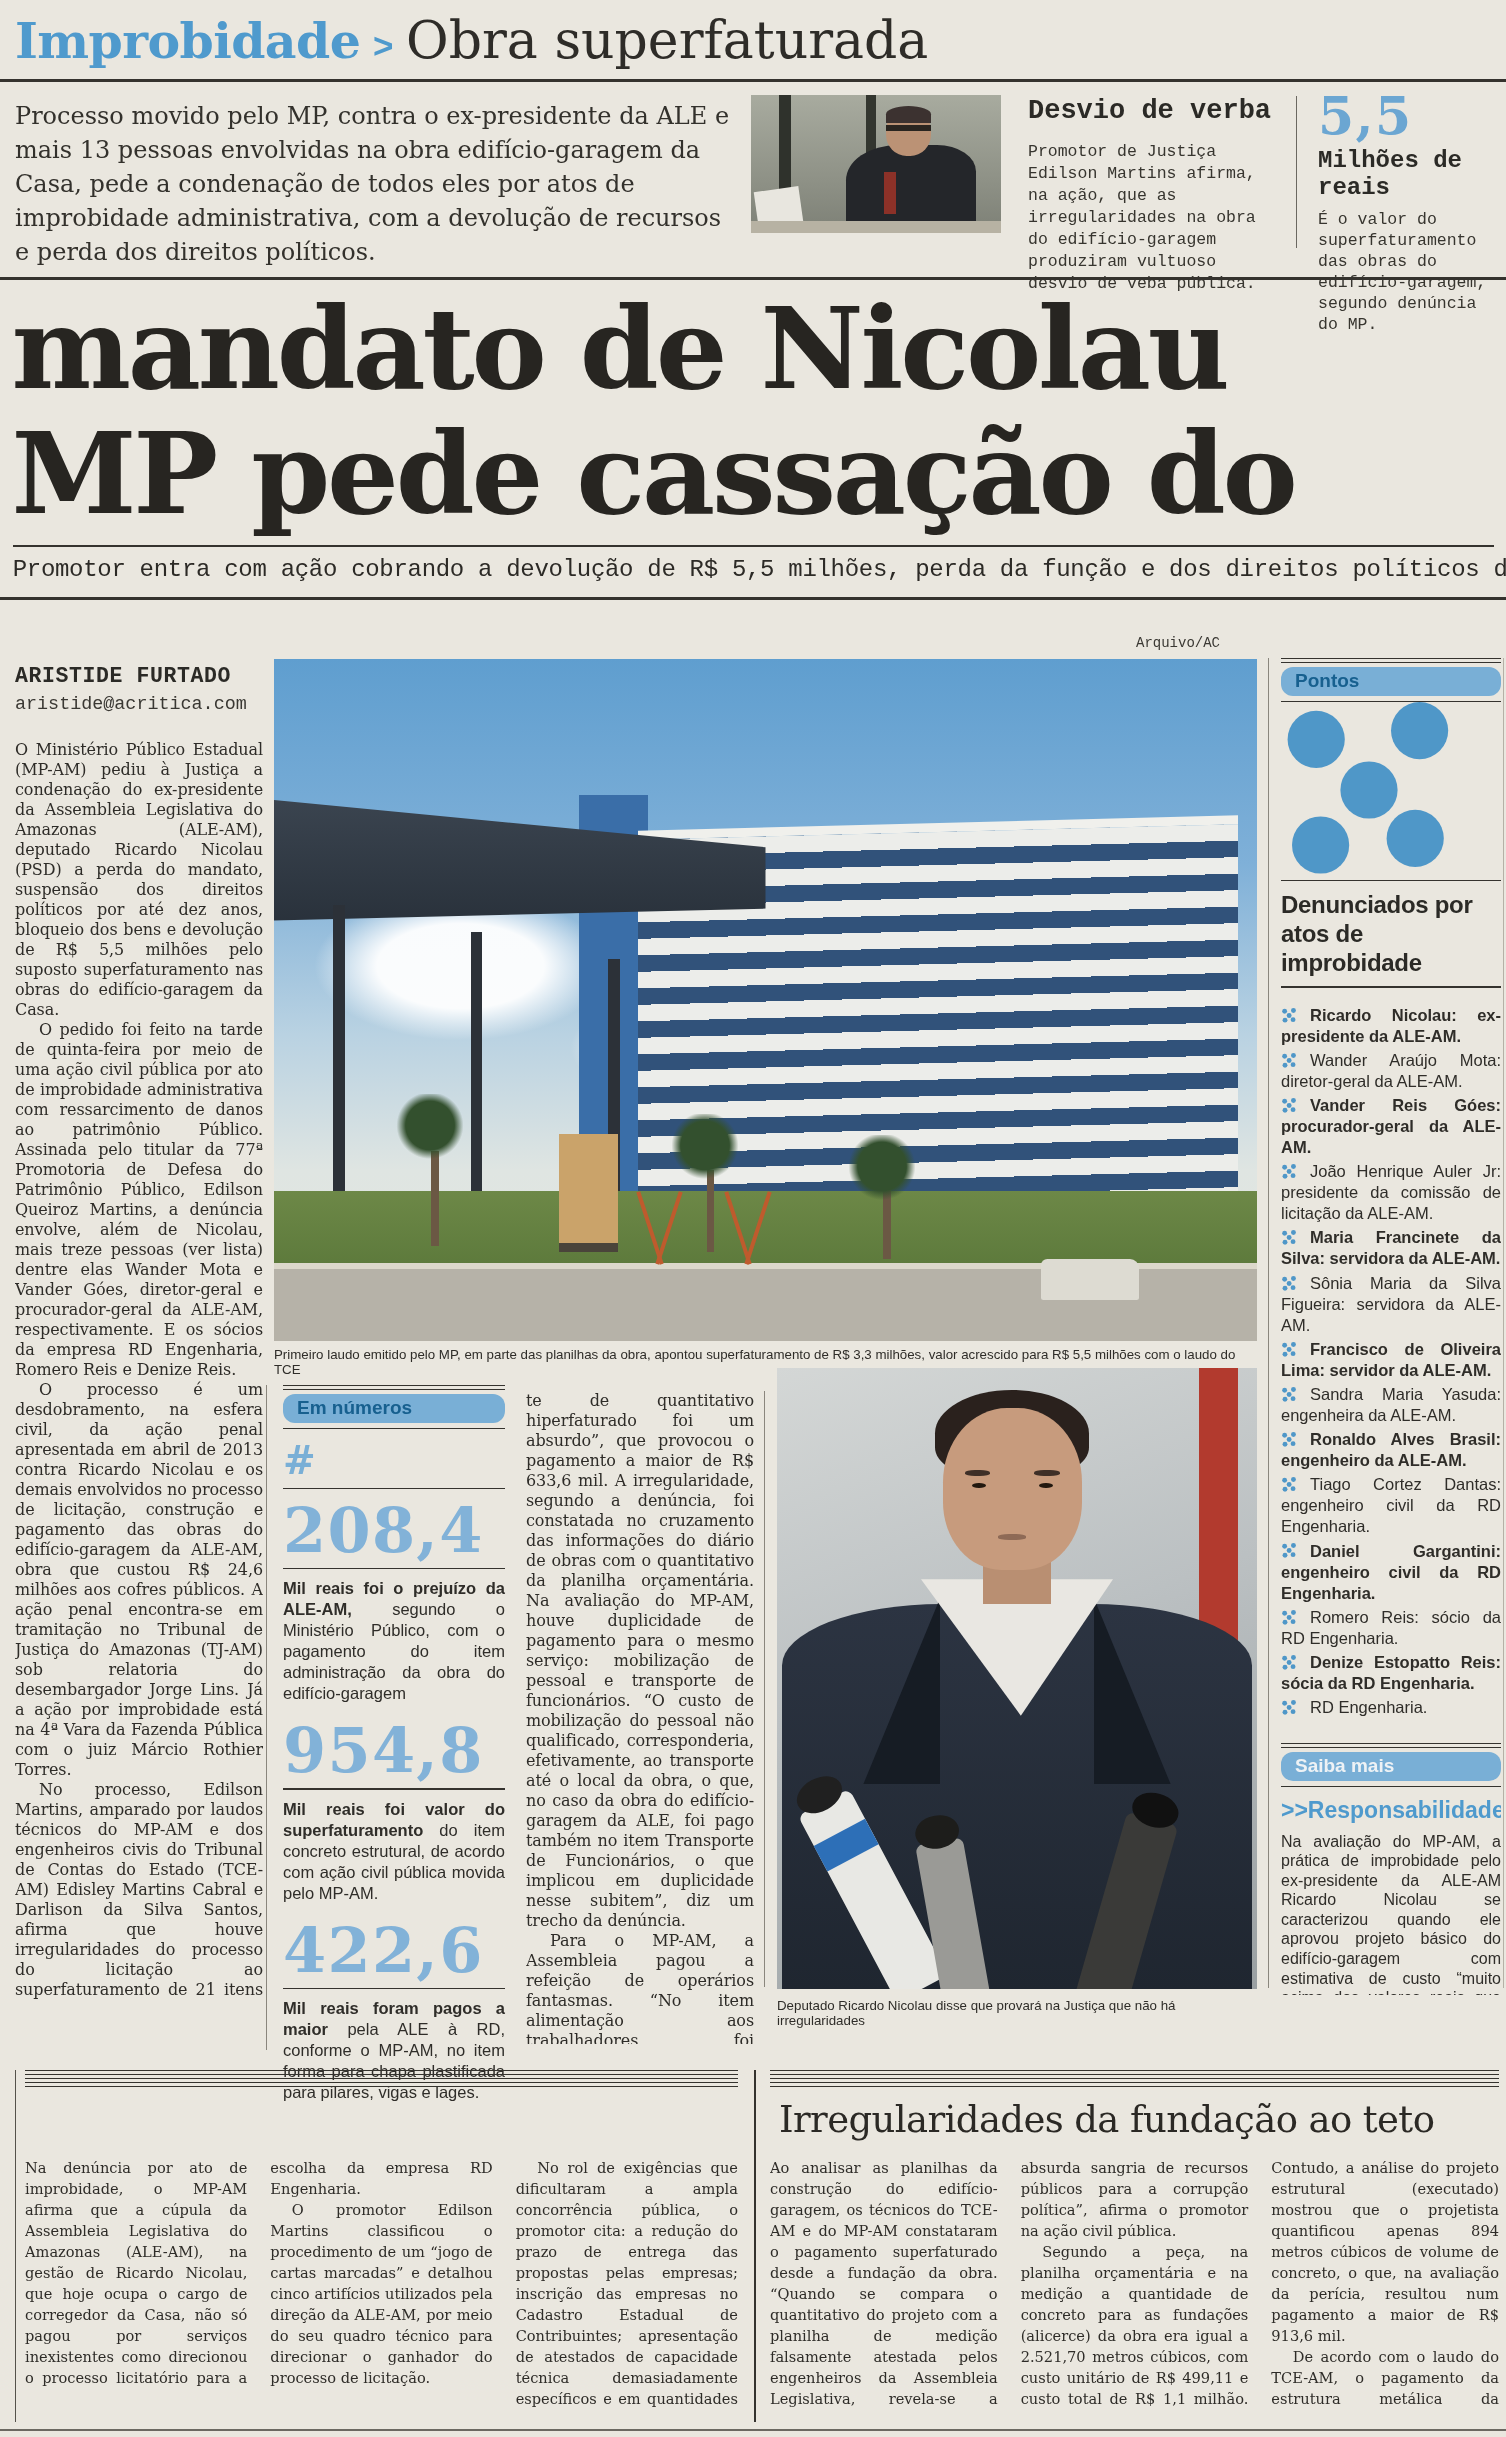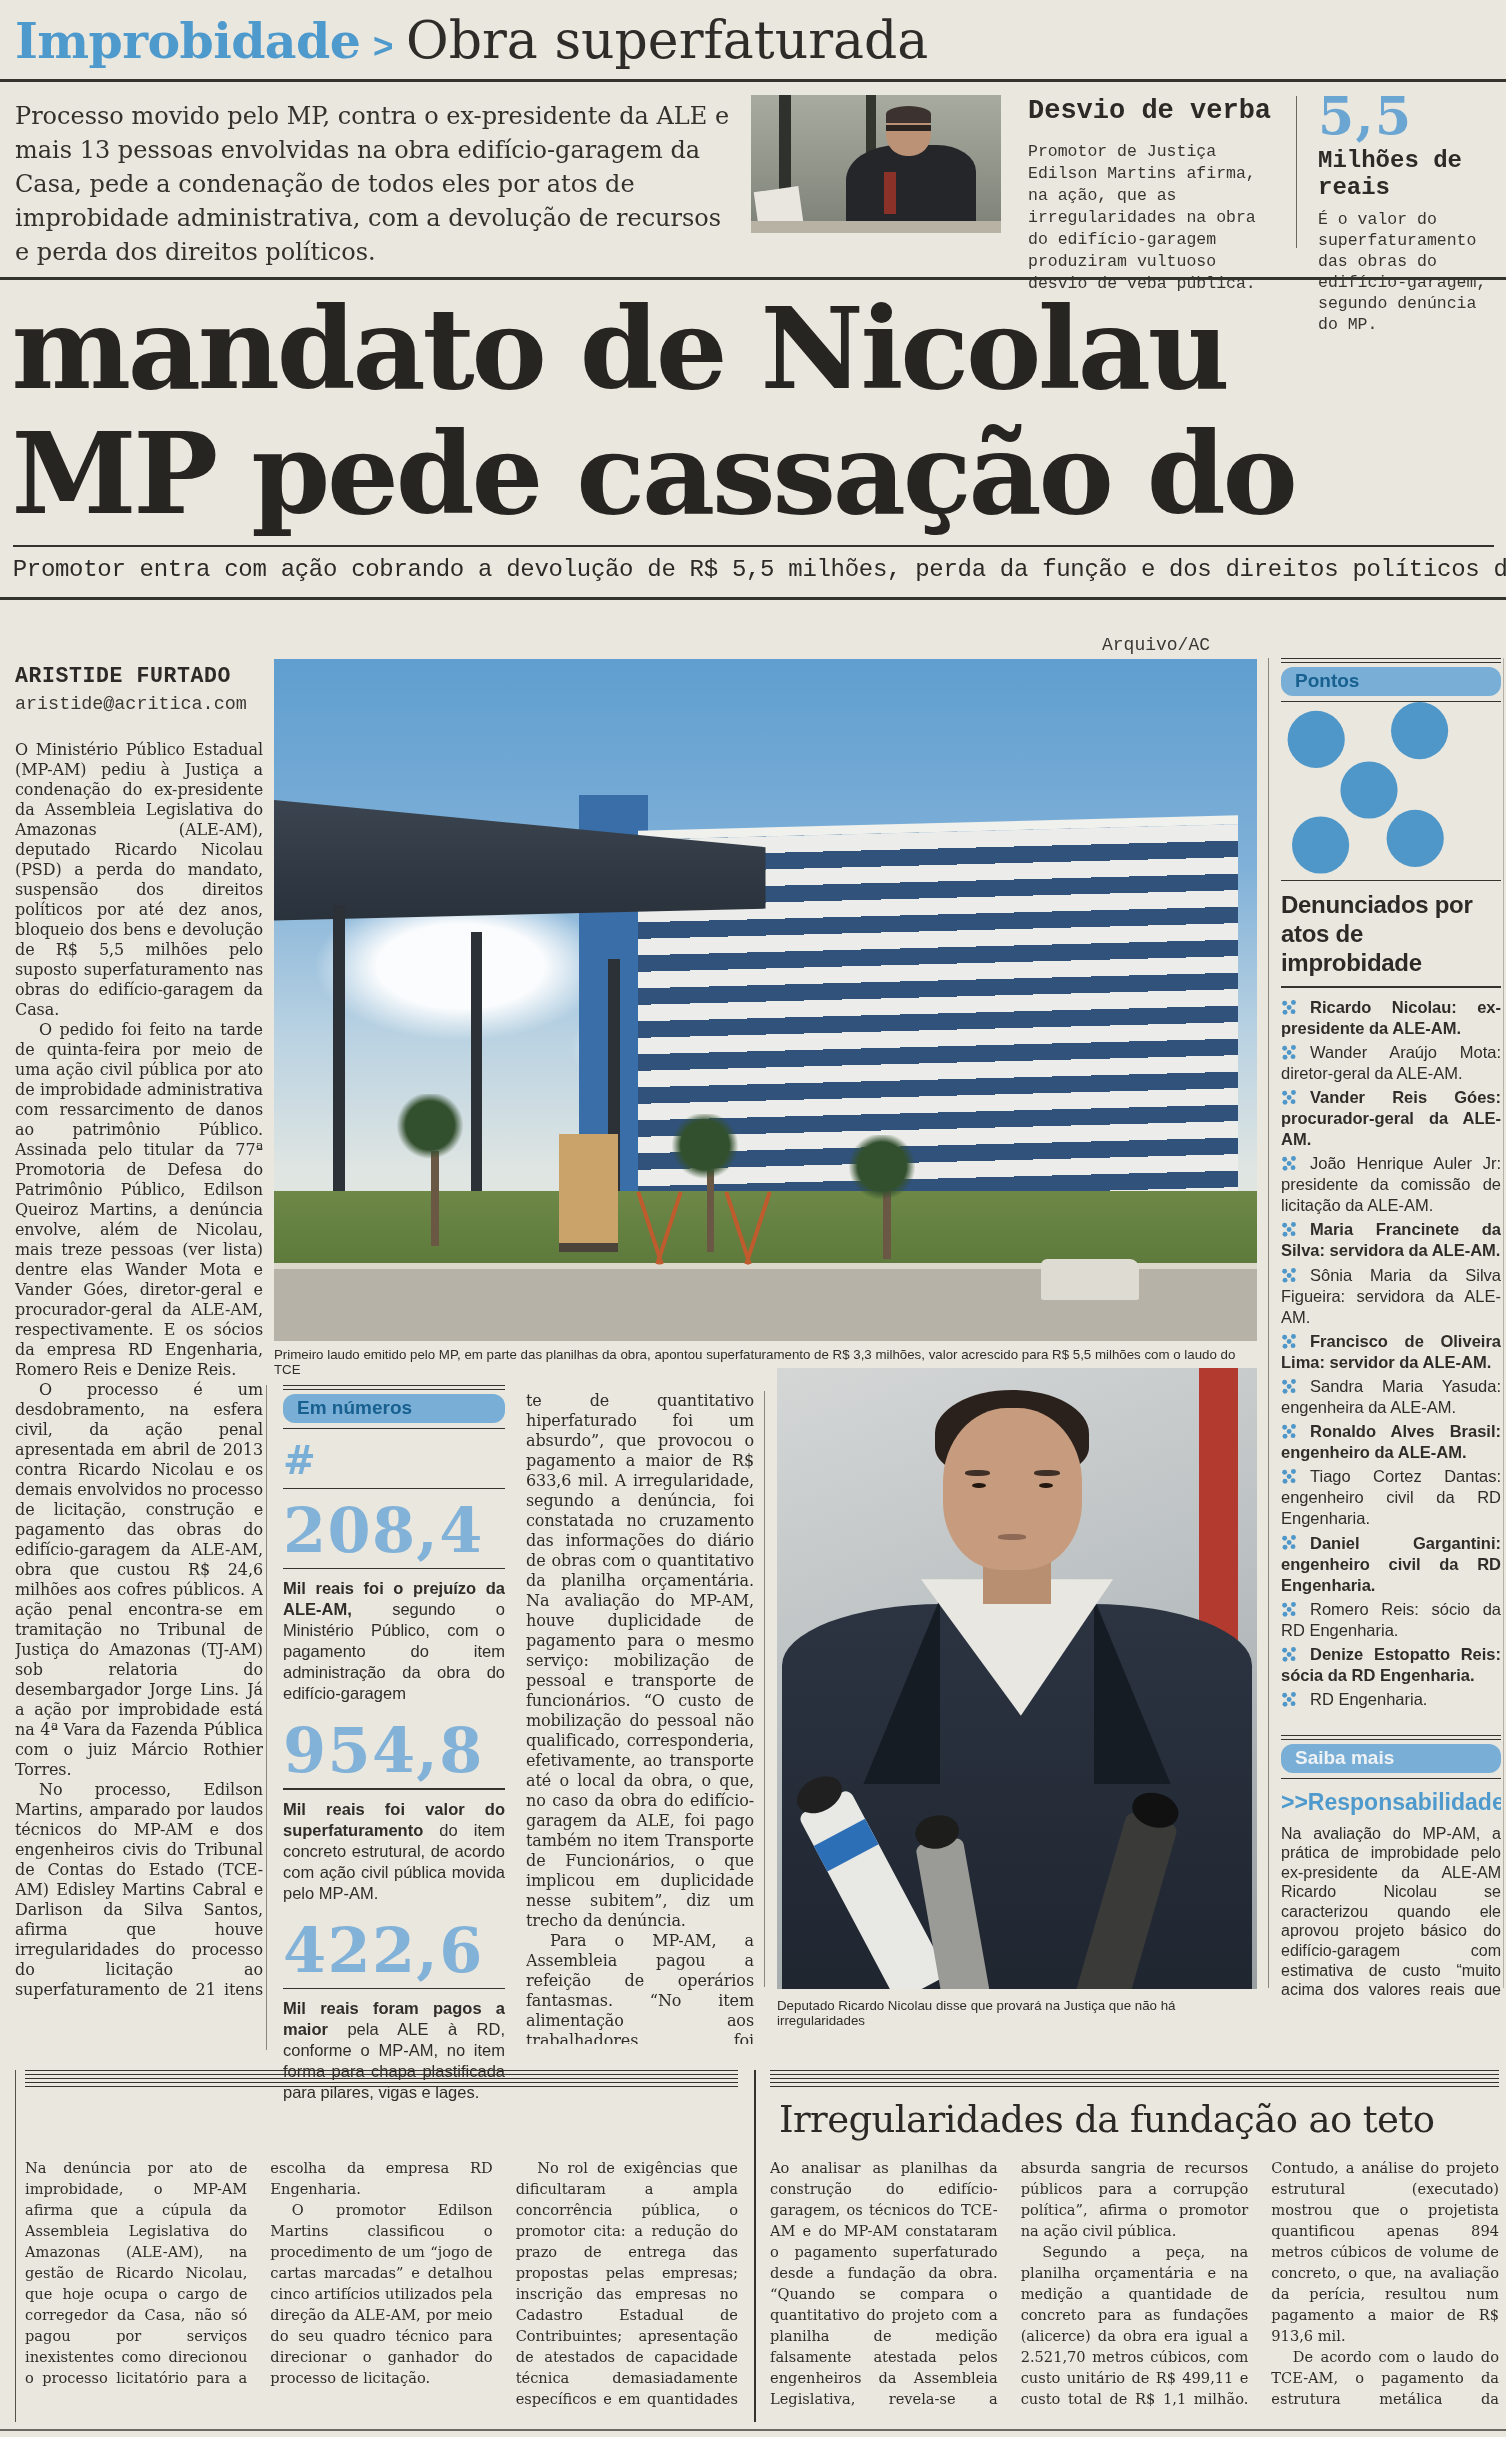--- a/index.html
+++ b/index.html
@@ -42,21 +42,21 @@
   .fig55-body{margin-top:7.6px;font-size:16.5px;line-height:21px;color:#37352f;}
   .rule-deck{left:0;top:277px;width:1507px;height:2.5px;}
 
   
   .headline{left:11.4px;top:286px;width:1485px;font-weight:bold;font-size:113px;line-height:125px;
             letter-spacing:-3.2px;color:#272521;}
   .rule-sub1{left:12.7px;top:545px;width:1481px;height:1.9px;}
   .subdeck{left:12.7px;top:556px;width:1490px;font-size:24px;letter-spacing:-0.3px;color:#2c2a26;white-space:nowrap;}
   .rule-sub2{left:0;top:597px;width:1507px;height:3.2px;}
 
-  .credit{left:1102px;top:635px;width:152px;text-align:left;font-size:18px;color:#3a3833;}
+  .credit{left:1102px;top:635px;width:152px;text-align:center;font-size:14px;color:#3a3833;}
 
   
   .byline{left:15px;top:664px;}
   .author{font-weight:bold;font-size:21.5px;letter-spacing:0.6px;color:#2b2a26;}
   .email{margin-top:6.3px;font-size:18.4px;color:#3a3833;}
   .col{ text-align:justify;font-size:16px;line-height:20px;letter-spacing:-0.1px;overflow:hidden;}
   .col p{margin:0;}
   .col p + p{text-indent:24px;}
   .col-left{left:15px;top:740px;width:248px;height:1261px;}
   .col-mid{left:526px;top:1391px;width:228px;height:653px;}
@@ -133,21 +133,21 @@
   .pn-mic2{left:32%;bottom:-6%;width:10%;height:30%;background:#9a9a96;transform:rotate(-10deg);}
   .pn-head2{position:absolute;left:5%;top:-14%;width:90%;height:18%;background:#1d1d1b;border-radius:50%;}
   .pn-mic3{right:22%;bottom:-4%;width:11%;height:32%;background:#3a3a38;transform:rotate(16deg);}
   .pn-head3{position:absolute;left:5%;top:-13%;width:90%;height:17%;background:#111;border-radius:50%;}
 
   
   .sidebar{left:1281px;top:658px;width:220px;overflow:hidden;max-height:1337px;}
   .dots-big{width:42px;height:33px;margin:7.6px 0 5px;}
   .side-title{font-family:"Liberation Sans",sans-serif;font-weight:bold;font-size:24px;line-height:29px;
      letter-spacing:-0.3px;color:#2b2a26;margin:9px 0;}
-  .plist{margin-top:9px;}
+  .plist{margin-top:17px;}
   .p-item{font-family:"Liberation Sans",sans-serif;font-size:16.5px;line-height:21px;text-align:justify;
      margin:3.2px 0;color:#2f2d29;}
   .p-item.b{font-weight:bold;}
   .dots-sm{display:inline-block;width:20px;height:15px;vertical-align:-1.9px;margin-right:9px;}
   .gap40{height:21.5px;}
   .tag{font-family:"Liberation Sans",sans-serif;font-weight:bold;font-size:23px;color:#4f9acd;margin:10px 0 7.6px;}
   .side-body{font-family:"Liberation Sans",sans-serif;font-size:16px;line-height:19.6px;text-align:justify;color:#2f2d29;}
 
   
   .vr-bot-left{left:15px;top:2070px;width:1.3px;height:352px;background:#55524b;}

